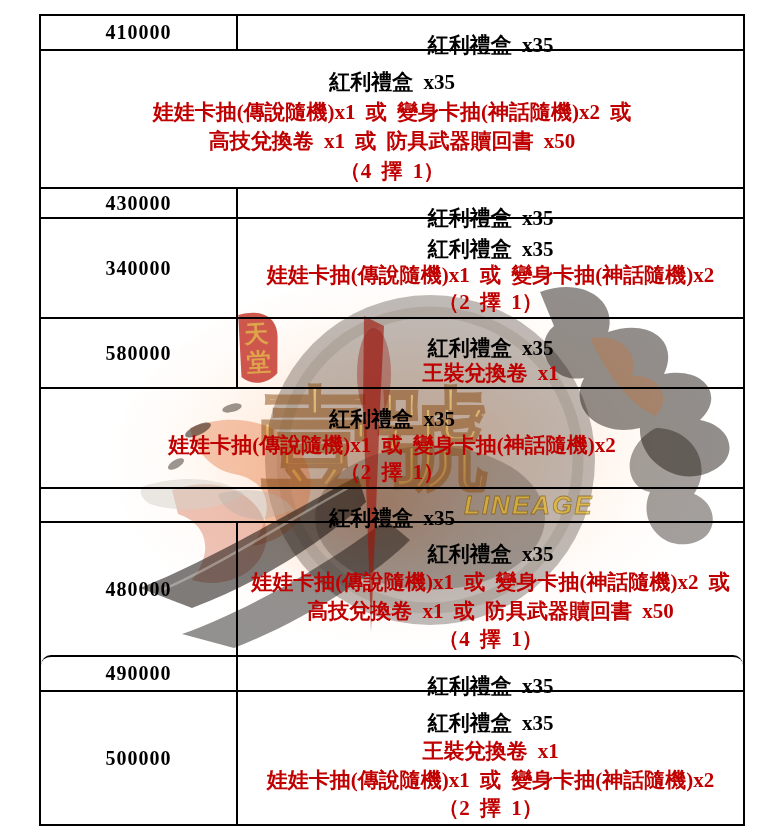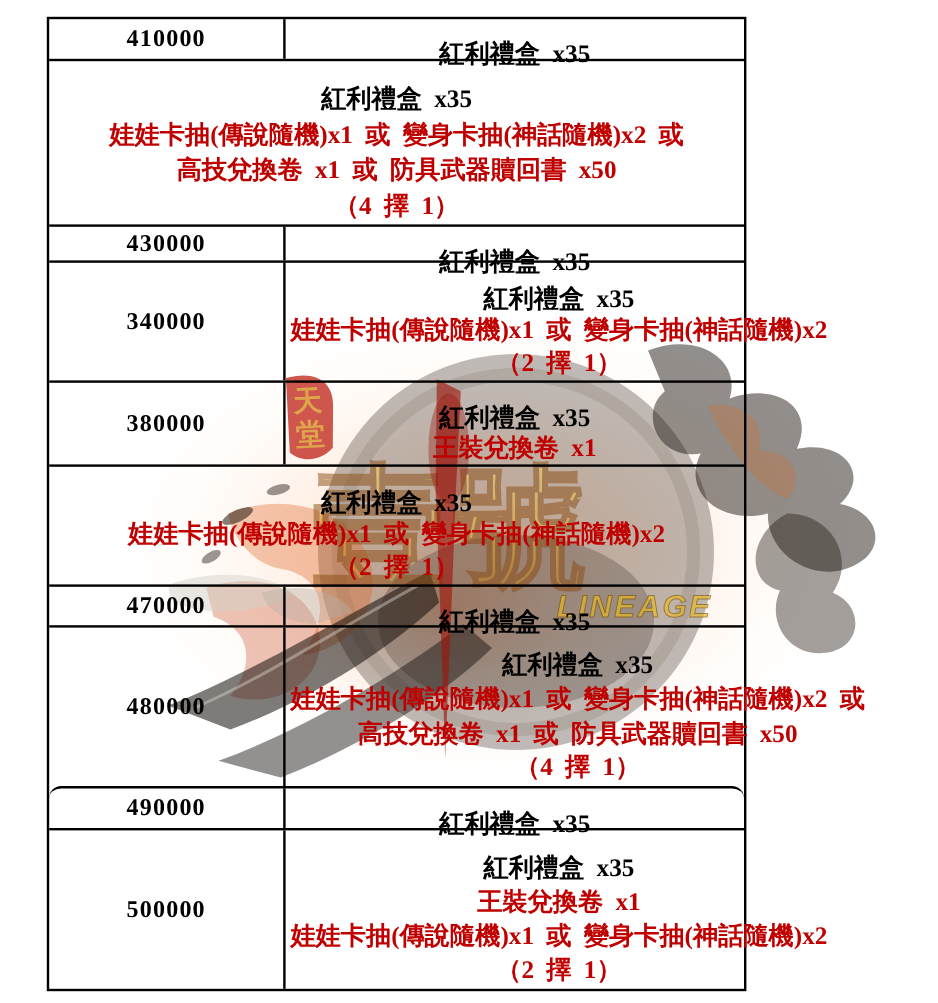--- a/index.html
+++ b/index.html
@@ -27,21 +27,21 @@
     height: 392px;
     z-index: 0;
     pointer-events: none;
   }
 
   
   .rewards-table {
     position: absolute;
     left: 39px;
     top: 14px;
-    width: 583px;
+    width: 706px;
     border: 2px solid var(--border, #000);
     box-sizing: border-box;
     z-index: 1;
     background: transparent;
   }
   .t-row {
     display: flex;
     border-top: 2px solid var(--border, #000);
     box-sizing: border-box;
   }
@@ -163,35 +163,34 @@
       </div>
       <div class="t-row" style="height: 100px;">
         <div class="points-cell">340000</div>
         <div class="reward-cell">
           <div class="reward-line line-black">紅利禮盒 x35</div>
           <div class="reward-line line-red">娃娃卡抽(傳說隨機)x1 或 變身卡抽(神話隨機)x2</div>
           <div class="reward-line line-red">（2 擇 1）</div>
         </div>
       </div>
       <div class="t-row" style="height: 70px;">
-        <div class="points-cell">380000</div>
+        <div class="points-cell">580000</div>
         <div class="reward-cell">
           <div class="reward-line line-black">紅利禮盒 x35</div>
           <div class="reward-line line-red">王裝兌換卷 x1</div>
         </div>
       </div>
       <div class="t-row" style="height: 100px;">
         <div class="reward-cell">
           <div class="reward-line line-black">紅利禮盒 x35</div>
           <div class="reward-line line-red">娃娃卡抽(傳說隨機)x1 或 變身卡抽(神話隨機)x2</div>
           <div class="reward-line line-red">（2 擇 1）</div>
         </div>
       </div>
       <div class="t-row" style="height: 34px;">
-        <div class="points-cell">470000</div>
         <div class="reward-cell">
           <div class="reward-line line-black">紅利禮盒 x35</div>
         </div>
       </div>
       <div class="t-row" style="height: 134px;">
         <div class="points-cell">480000</div>
         <div class="reward-cell">
           <div class="reward-line line-black">紅利禮盒 x35</div>
           <div class="reward-line line-red">娃娃卡抽(傳說隨機)x1 或 變身卡抽(神話隨機)x2 或</div>
           <div class="reward-line line-red">高技兌換卷 x1 或 防具武器贖回書 x50</div>

